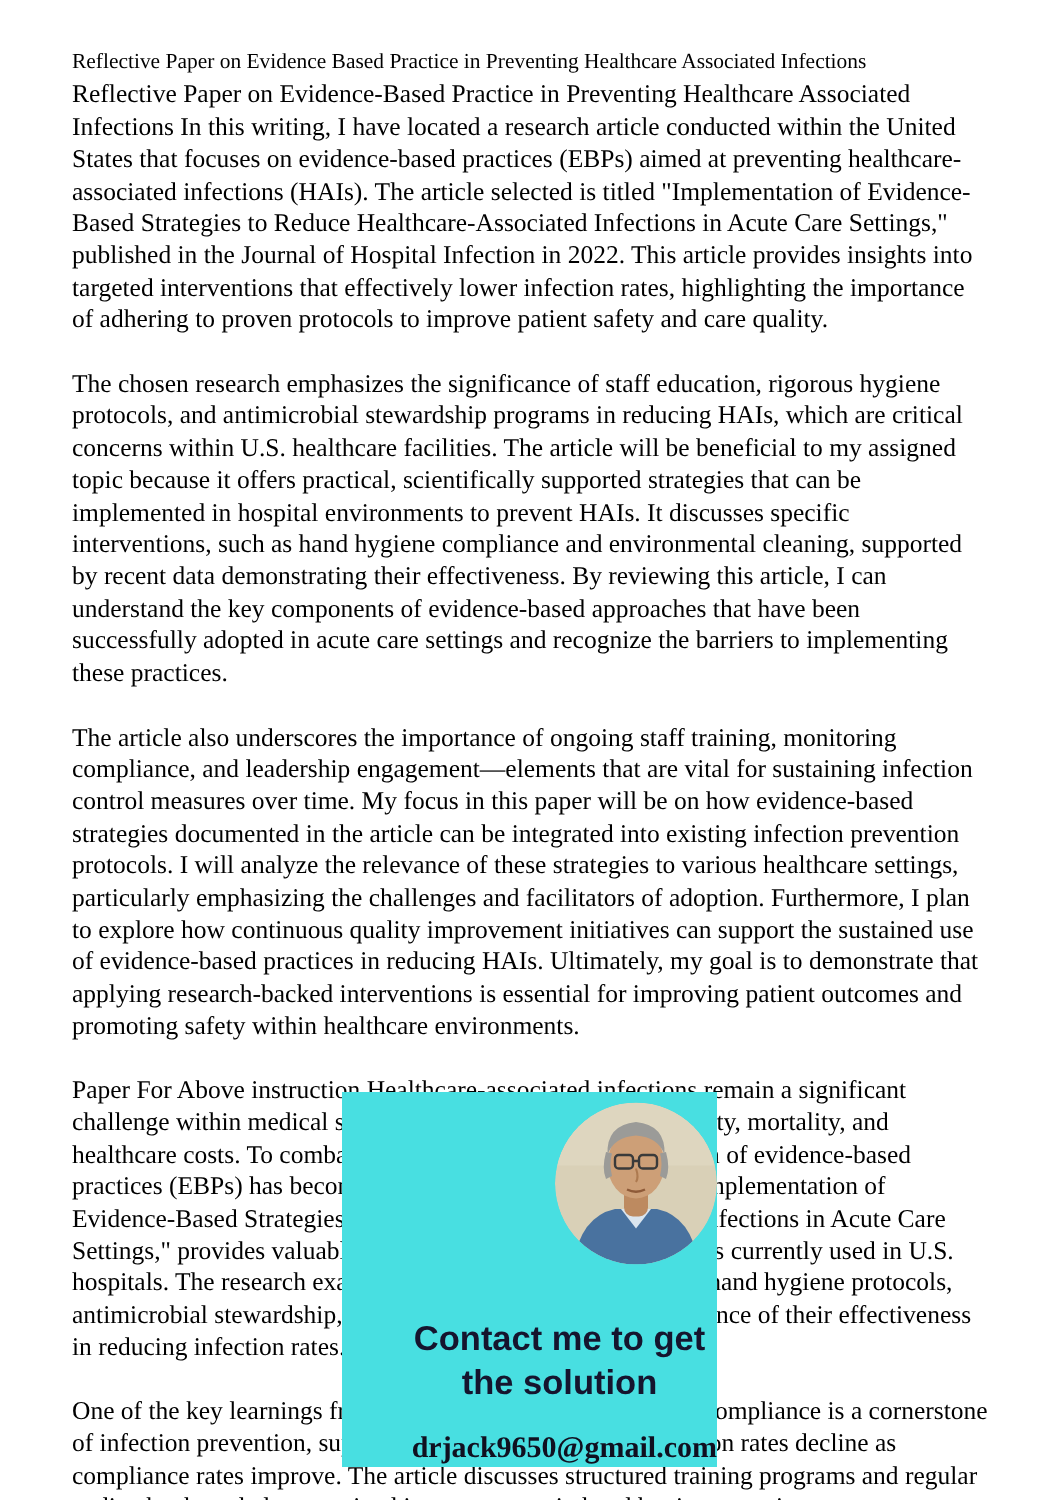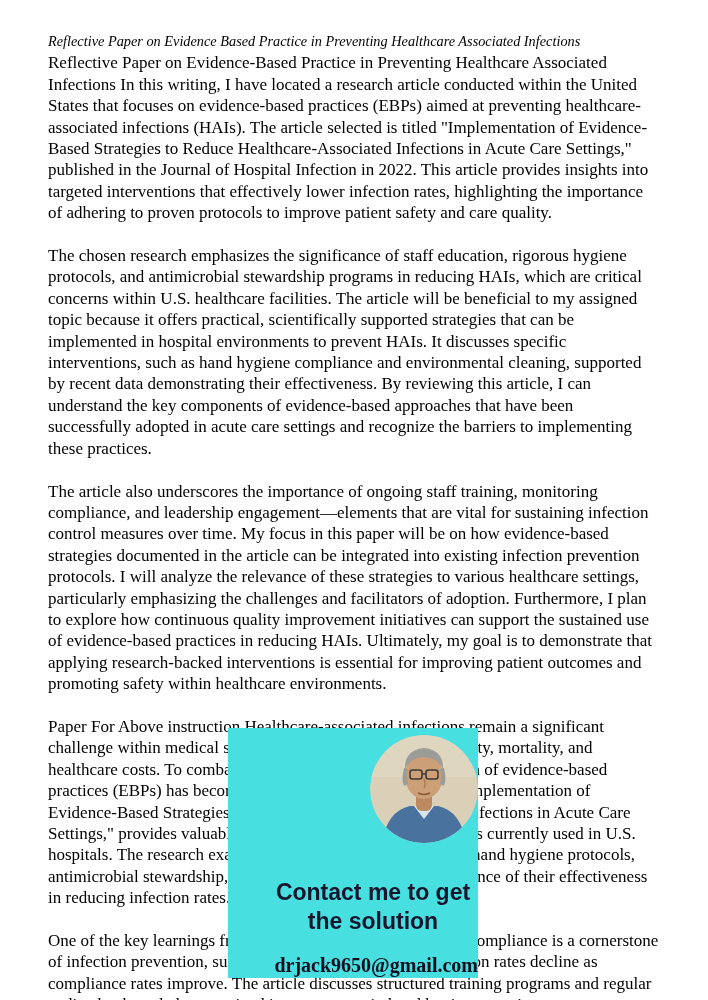--- a/index.html
+++ b/index.html
@@ -16,21 +16,20 @@
     position: absolute;
     inset: 0;
     padding: 31px 48px 0 48px;
     color: #000000;
   }
   .doc-title {
     font-size: 14.3px;
     line-height: 21.4px;
     margin: 0;
     font-weight: normal;
-    font-style: italic;
   }
   .doc-para {
     font-size: 17px;
     line-height: 21.4px;
     margin: 0 0 21.4px 0;
   }
   .contact-card {
     position: absolute;
     left: 228px;
     top: 728px;

